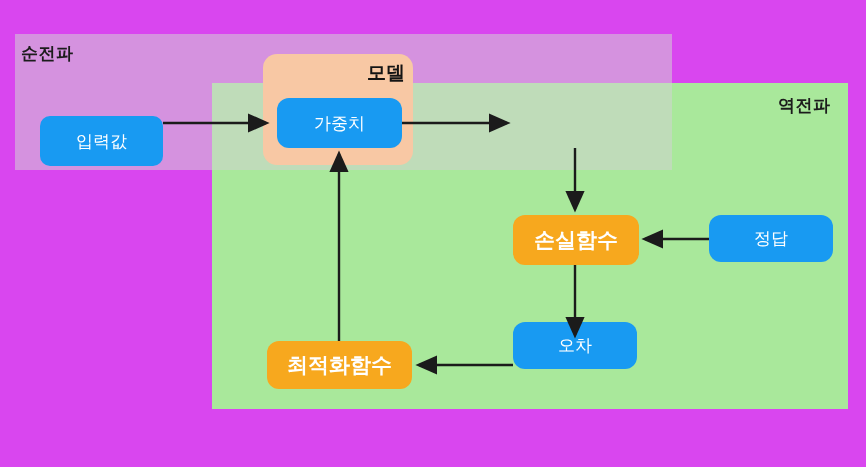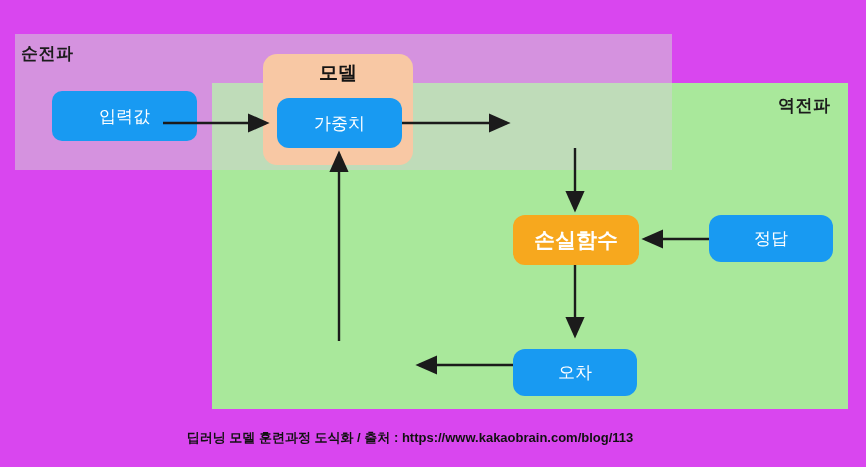--- a/index.html
+++ b/index.html
@@ -51,45 +51,46 @@
   }
   .model-title {
     position: absolute;
     left: 263px; top: 60px;
     width: 150px;
     text-align: center;
     font-size: 19px;
     font-weight: 700;
     color: #141414;
     z-index: 4;
+    padding-left: 48px;
   }
 
   
   .node {
     position: absolute;
     z-index: 5;
     display: flex;
     align-items: center;
     justify-content: center;
     color: #ffffff;
     border-radius: 12px;
     font-size: 17px;
   }
   .node-blue { background: #189af2; }
   .node-orange {
     background: #f7a81e;
     font-weight: 700;
     font-size: 21px;
   }
-  .node-input      { left: 40px;  top: 91px;  width: 145px; height: 50px; border-radius: 10px; margin-left: 12px; }
+  .node-input      { left: 40px;  top: 116px;  width: 123px; height: 50px; border-radius: 10px; }
   .node-weights    { left: 277px; top: 98px;  width: 125px; height: 50px; text-align: right; }
   .node-prediction { left: 513px; top: 98px;  width: 124px; height: 50px; }
   .node-loss       { left: 513px; top: 215px; width: 126px; height: 50px; }
   .node-answer     { left: 709px; top: 215px; width: 124px; height: 47px; }
-  .node-error      { left: 513px; top: 349px; width: 124px; height: 47px; }
+  .node-error      { left: 513px; top: 322px; width: 124px; height: 47px; }
   .node-optimizer  { left: 267px; top: 341px; width: 145px; height: 48px; }
 
   
   .arrow-layer {
     position: absolute;
     left: 0; top: 0;
     width: 866px; height: 467px;
     z-index: 6;
     pointer-events: none;
   }
@@ -129,31 +130,31 @@
 
   <div class="node node-blue node-weights">가중치</div>
 
 
   <div class="node node-orange node-loss">손실함수</div>
 
   <div class="node node-blue node-answer">정답</div>
 
   <div class="node node-blue node-error">오차</div>
 
+  <div class="node node-orange node-optimizer">최적화함수</div>
 
   <svg class="arrow-layer" viewBox="0 0 866 467" xmlns="http://www.w3.org/2000/svg">
     <defs>
       <marker id="arrowhead" markerWidth="9" markerHeight="8" refX="7.5" refY="4" orient="auto">
         <polygon points="0 0, 9 4, 0 8" fill="#1b1b1b"></polygon>
       </marker>
     </defs>
     <line x1="163" y1="123" x2="266" y2="123" marker-end="url(#arrowhead)"></line>
     <line x1="402" y1="123" x2="507" y2="123" marker-end="url(#arrowhead)"></line>
     <line x1="575" y1="148" x2="575" y2="209" marker-end="url(#arrowhead)"></line>
     <line x1="709" y1="239" x2="645" y2="239" marker-end="url(#arrowhead)"></line>
     <line x1="575" y1="265" x2="575" y2="335" marker-end="url(#arrowhead)"></line>
     <line x1="513" y1="365" x2="419" y2="365" marker-end="url(#arrowhead)"></line>
     <line x1="339" y1="341" x2="339" y2="154" marker-end="url(#arrowhead)"></line>
   </svg>
 
-  <div class="caption">딥러닝 모델 훈련과정 도식화 / 출처 : https://www.kakaobrain.com/blog/113</div>
 
 </div>
 
 </body></html>

